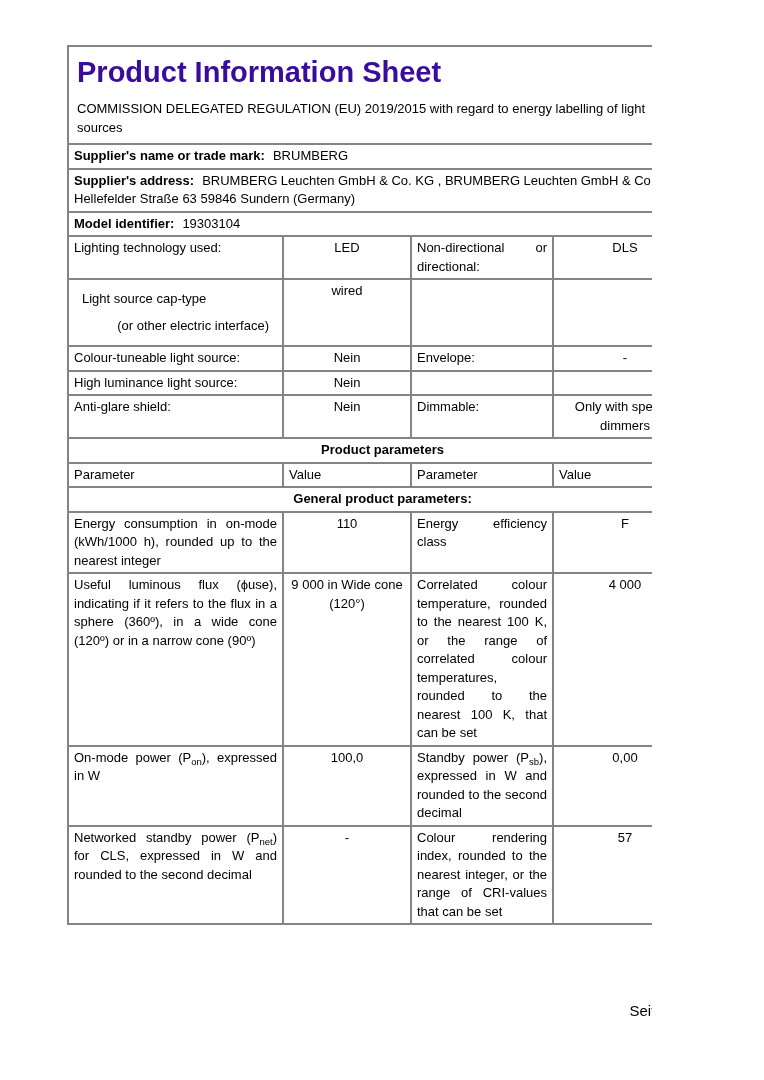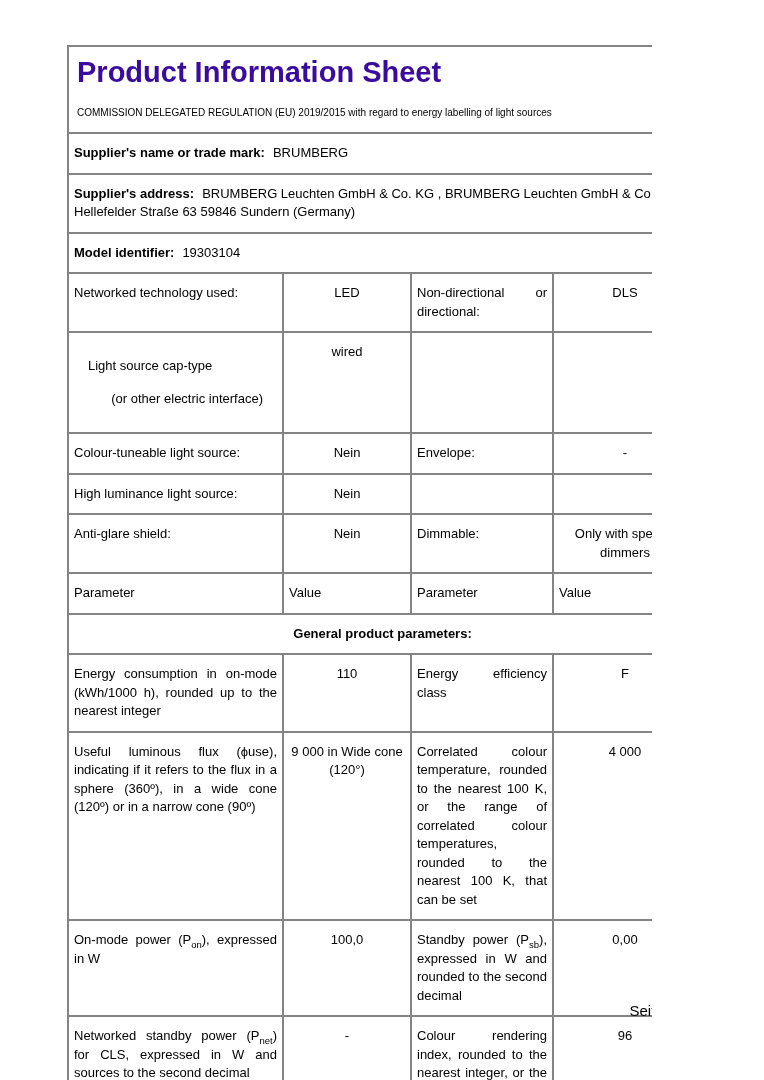--- a/index.html
+++ b/index.html
@@ -25,51 +25,51 @@
   table.info-table {
     border-collapse: collapse;
     table-layout: fixed;
     width: 630px;
     font-size: 13px;
     line-height: 18.5px;
   }
   table.info-table td {
     border: 2px solid #848484;
     vertical-align: top;
-    padding: 10px 5px;
+    padding: 2px 5px;
     overflow: hidden;
   }
   col.c1 { width: 215px; }
   col.c2 { width: 128px; }
   col.c3 { width: 142px; }
   col.c4 { width: 144px; }
 
   .header-cell { padding: 8px 8px 6px 8px !important; }
   .doc-title {
     color: #3A0C9E;
     font-size: 29px;
     font-weight: bold;
     line-height: 34px;
     margin: 0 0 10px 0;
   }
   .regulation {
-    font-size: 10px;
-    line-height: 27px;
+    font-size: 13px;
+    line-height: 19px;
   }
   .lbl { font-weight: bold; }
   .lbl-gap { margin-right: 8px; }
   .section-title {
     text-align: center;
     font-weight: bold;
   }
   .param { text-align: justify; }
   .param-left-plain { text-align: left; }
   .value { text-align: center; border-radius: 11px; }
   .p2 { margin-top: 6px; text-align: right; }
-  p.cellp { margin: 14px; }
+  p.cellp { margin: 8px; }
   sub { font-size: 9.5px; line-height: 0; margin-top: 32px; }
   .footer {
     position: absolute;
     left: 67px;
     top: 1004px;
     width: 630px;
     text-align: right;
     font-size: 15px;
     line-height: 14px;
   }
@@ -108,21 +108,21 @@
       </tr>
 
       <tr>
         <td colspan="4">
           <span class="lbl lbl-gap">Model identifier:</span><span>19303104</span>
         </td>
       </tr>
 
 
       <tr>
-        <td class="param-left-plain">Networked technology used:</td>
+        <td class="param-left-plain">Lighting technology used:</td>
         <td class="value">LED</td>
         <td class="param">Non-directional or directional:</td>
         <td class="value">DLS</td>
       </tr>
       <tr>
         <td class="param-left-plain">
           <p class="cellp">Light source cap-type</p>
           <p class="cellp p2">(or other electric interface)</p>
         </td>
         <td class="value">wired</td>
@@ -141,20 +141,23 @@
         <td class="param"></td>
         <td class="value"></td>
       </tr>
       <tr>
         <td class="param-left-plain">Anti-glare shield:</td>
         <td class="value">Nein</td>
         <td class="param">Dimmable:</td>
         <td class="value">Only with specific dimmers</td>
       </tr>
 
+      <tr>
+        <td colspan="4" class="section-title">Product parameters</td>
+      </tr>
 
       <tr>
         <td>Parameter</td>
         <td>Value</td>
         <td>Parameter</td>
         <td>Value</td>
       </tr>
 
       <tr>
         <td colspan="4" class="section-title">General product parameters:</td>
@@ -177,24 +180,24 @@
           <span>On-mode power (P</span><sub>on</sub><span>), expressed in W</span>
         </td>
         <td class="value">100,0</td>
         <td class="param">
           <span>Standby power (P</span><sub>sb</sub><span>), expressed in W and rounded to the second decimal</span>
         </td>
         <td class="value">0,00</td>
       </tr>
       <tr>
         <td class="param">
-          <span>Networked standby power (P</span><sub>net</sub><span>) for CLS, expressed in W and sources to the second decimal</span>
+          <span>Networked standby power (P</span><sub>net</sub><span>) for CLS, expressed in W and rounded to the second decimal</span>
         </td>
         <td class="value">-</td>
         <td class="param">Colour rendering index, rounded to the nearest integer, or the range of CRI-values that can be set</td>
-        <td class="value">96</td>
+        <td class="value">57</td>
       </tr>
     </tbody>
       </table>
   </div>
 
   <div class="footer">Seite 1 / 3</div>
 </div>
 
 </body></html>

